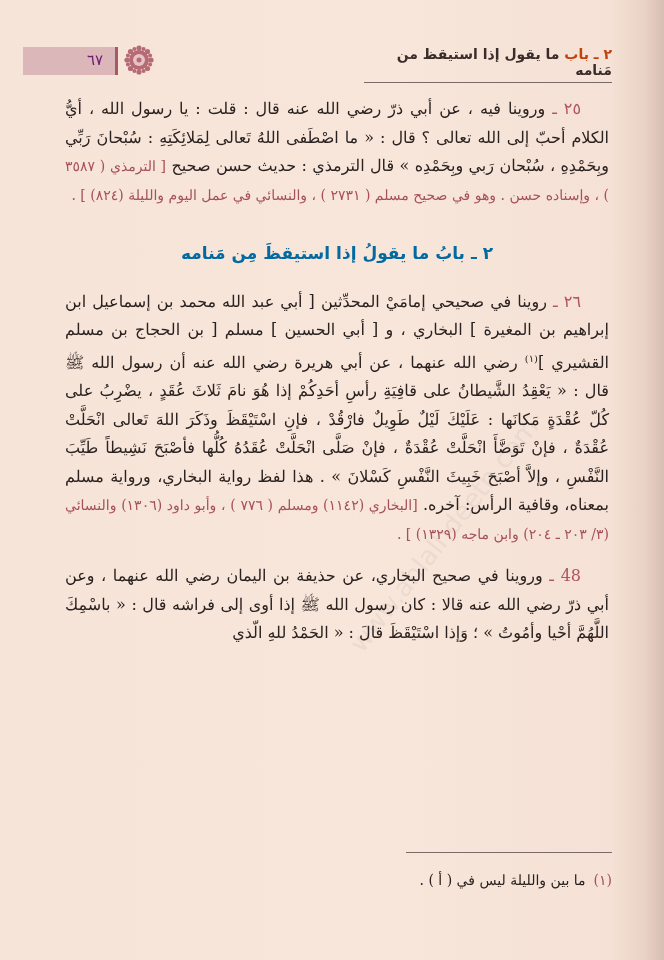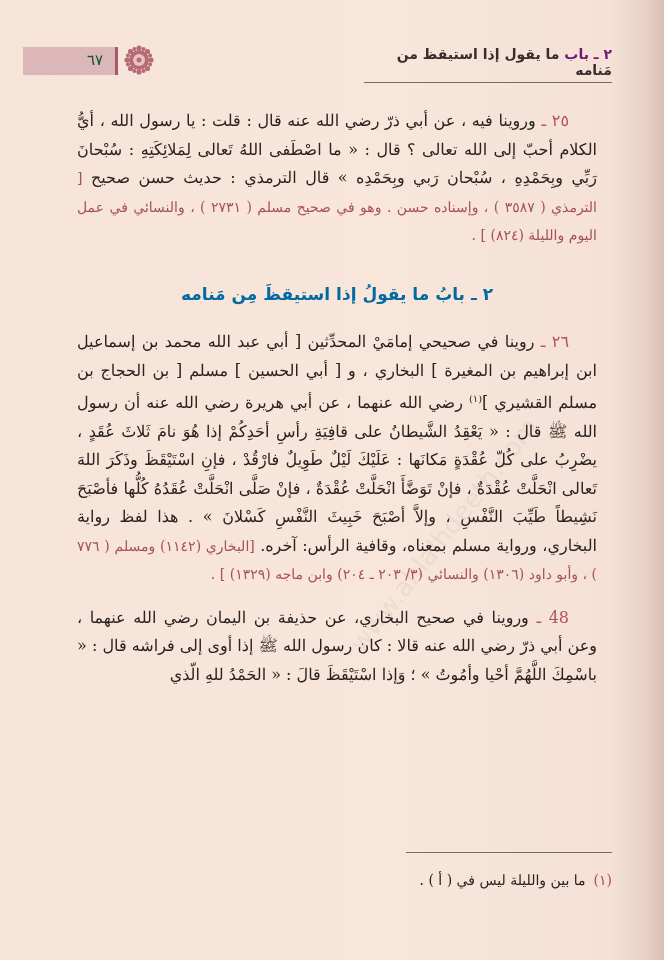--- a/index.html
+++ b/index.html
@@ -11,40 +11,40 @@
     position: relative;
   }
   .header {
     position: absolute; top: 42px; left: 0; width: 664px; height: 36px;
   }
   .page-box {
     position: absolute; left: 23px; top: 5px; width: 92px; height: 28px;
     background: #dcb7b9;
   }
   .page-num {
-    position: absolute; right: 12px; top: 4px; font-size: 15px; color: #14532d;
+    position: absolute; right: 12px; top: 4px; font-size: 15px; color: #701a75;
     font-family: "DejaVu Sans", sans-serif;
   }
   .page-bar {
     position: absolute; left: 115px; top: 5px; width: 3px; height: 28px; background: #a65a63;
   }
   .rosette {
     position: absolute; left: 124px; top: 3px; width: 30px; height: 30px;
   }
   .running-title {
     position: absolute; right: 52px; top: 4px; direction: rtl;
     font-family: "DejaVu Sans", sans-serif; font-weight: bold; font-size: 14px; color: #3a2c2a;
     border-bottom: 1.5px solid #7a6a66; padding-bottom: 4px; width: 248px; text-align: right;
   }
-  .running-title .num { color: #701a75; }
+  .running-title .num { color: #c2410c; }
   .content {
     position: absolute; top: 92px; left: 62px; width: 550px; direction: rtl;
     font-size: 16px; line-height: 28.5px; text-align: justify;
   }
-  .para { margin: 15px; text-indent: 28px; }
+  .para { margin: 3px; text-indent: 28px; }
   .para + .para { margin-top: 14px; }
   .hnum { color: #b0545d; }
   .ref { color: #a6505a; font-size: 14px; }
   .section-heading {
     text-align: center; color: #0369a1; font-weight: bold;
     font-family: "DejaVu Sans", sans-serif; font-size: 17px; margin: 30px 0 20px 0;
   }
   .sup { font-size: 10px; vertical-align: super; }
   .footnote-rule {
     position: absolute; top: 852px; right: 52px; width: 206px; border-top: 1.5px solid #7a6a66;

